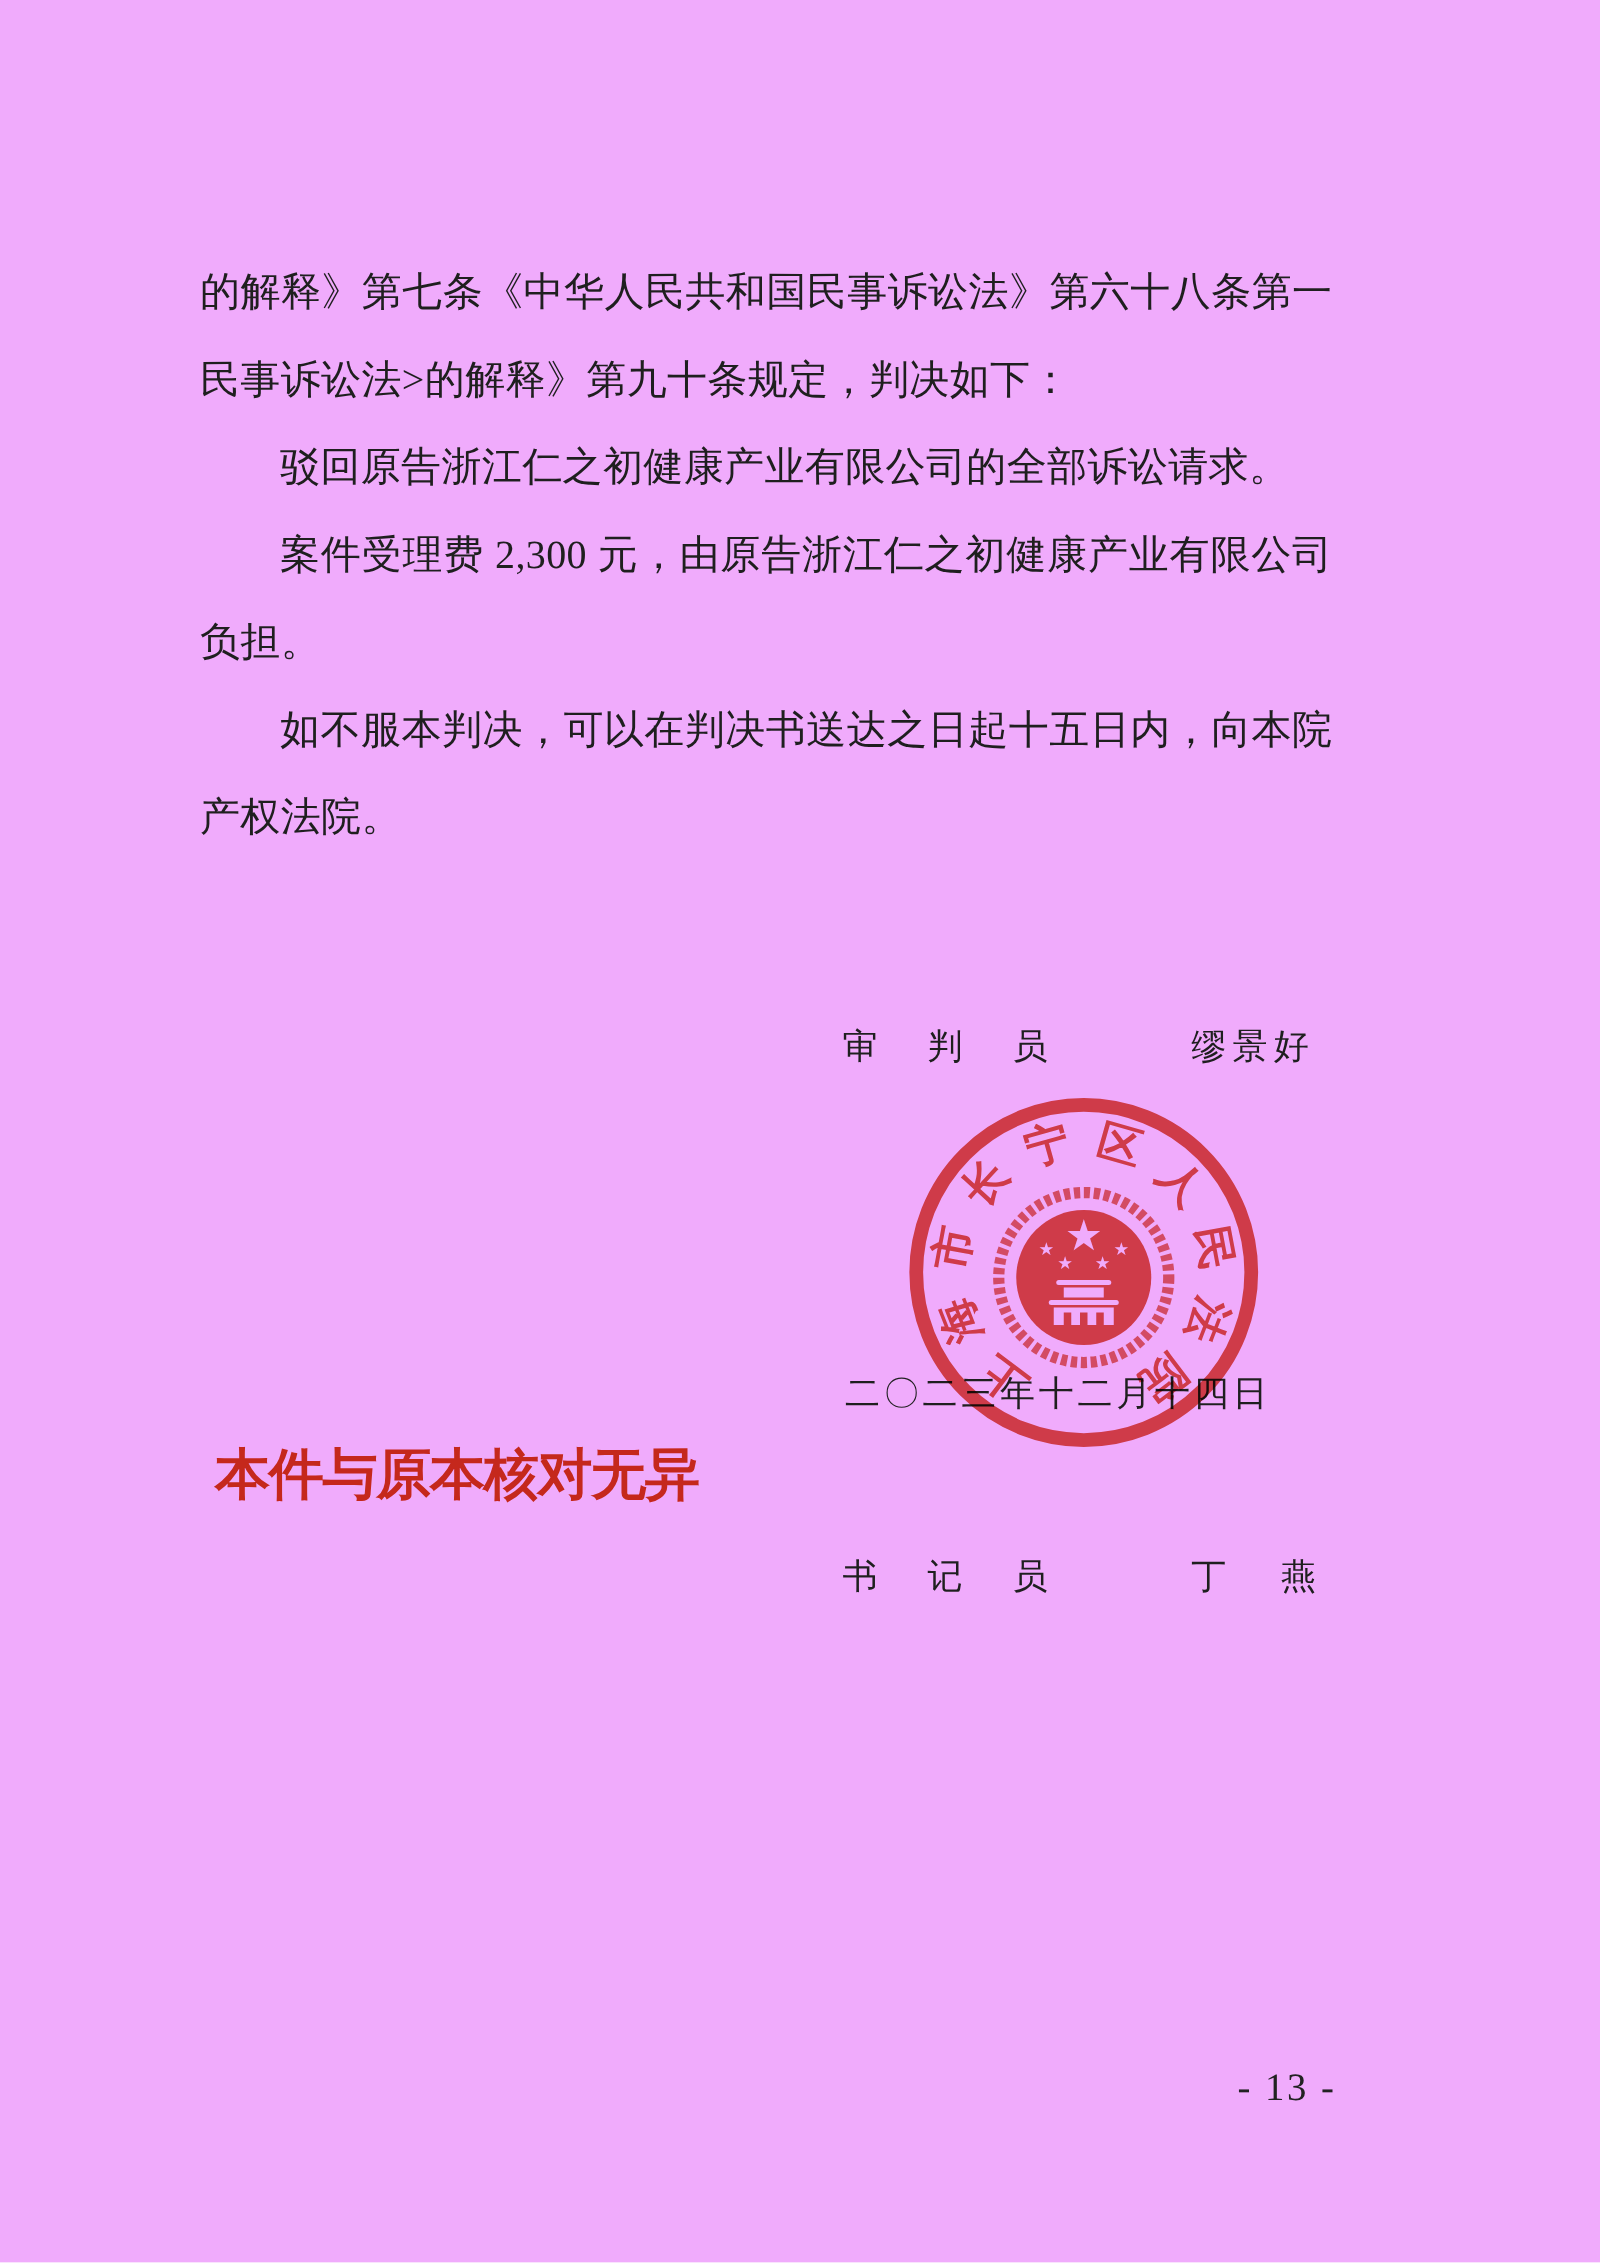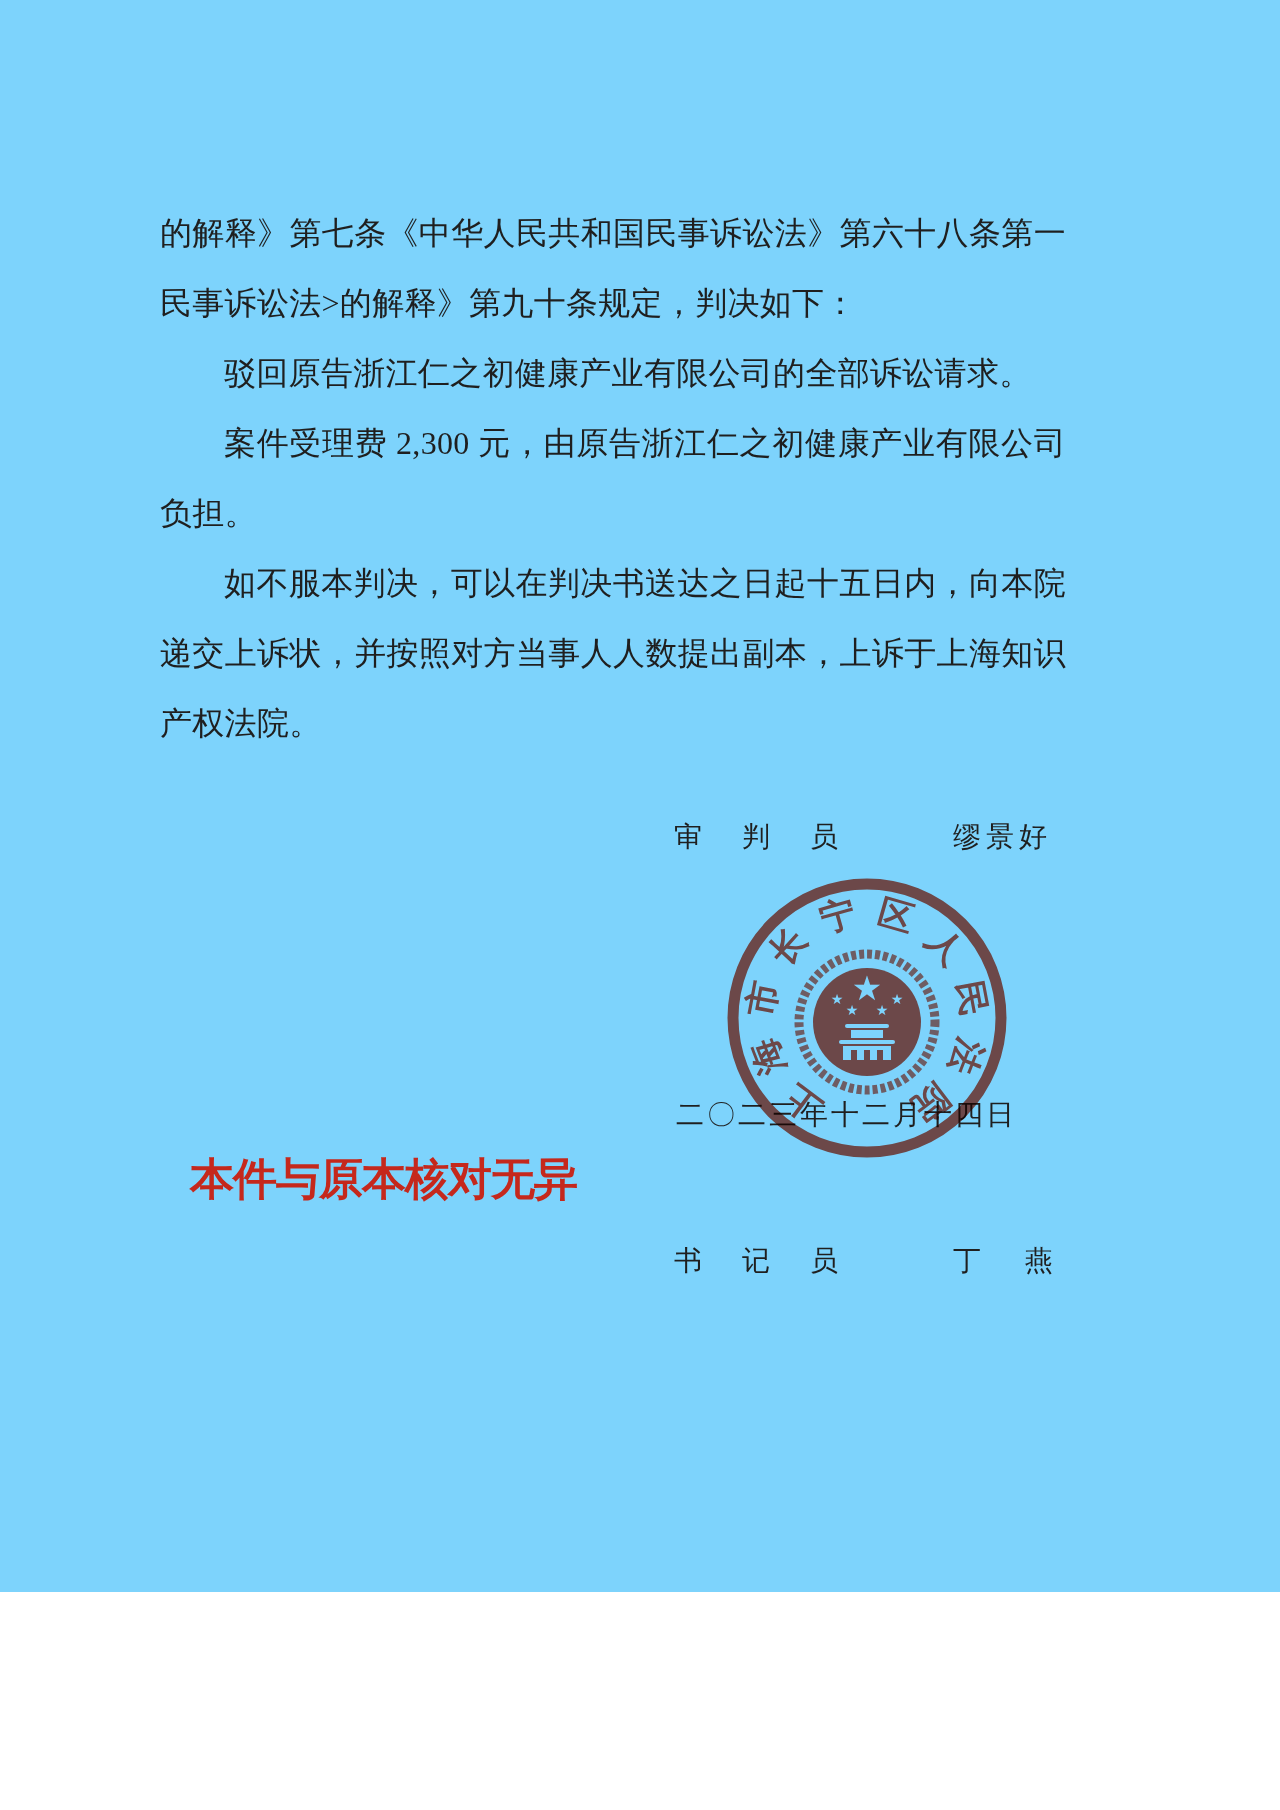--- a/index.html
+++ b/index.html
@@ -1,19 +1,19 @@
 <!DOCTYPE html>
 <html><head>
 <meta charset="utf-8">
 <style>
   html,body{margin:0;padding:0;background:#ffffff;}
   .page{
     position:relative;
-    width:1280px;height:1592px;
-    background:#7dd3fc;
+    width:1280px;height:1810px;
+    background:#f0abfc;
     overflow:hidden;
     font-family:"Liberation Serif", serif;
     color:#1c1c1c;
   }
   .body-text{
     position:absolute;
     left:160px;top:198px;
     width:906px;
     font-size:32px;
     line-height:70px;
@@ -58,21 +58,20 @@
   }
   .verify-stamp{
     position:absolute;
     left:172px;top:1150px;
     font-family:"Liberation Sans", sans-serif;
     font-weight:bold;
     font-size:44px;
     letter-spacing:-1px;
     color:#c5281c;
     white-space:nowrap;
-    margin-left:18px;
   }
   .page-number{
     position:absolute;
     left:990px;top:1652px;
     font-size:31px;
     letter-spacing:2px;
     color:#222222;
     white-space:nowrap;
   }
 </style>
@@ -81,21 +80,20 @@
 
 <div class="page">
 
   <div class="body-text">
     <p class="line fill">的解释》第七条《中华人民共和国民事诉讼法》第六十八条第一</p>
     <p class="line">民事诉讼法&gt;的解释》第九十条规定，判决如下：</p>
     <p class="line indent">驳回原告浙江仁之初健康产业有限公司的全部诉讼请求。</p>
     <p class="line indent fill">案件受理费 2,300 元，由原告浙江仁之初健康产业有限公司</p>
     <p class="line">负担。</p>
     <p class="line indent fill">如不服本判决，可以在判决书送达之日起十五日内，向本院</p>
-    <p class="line fill">递交上诉状，并按照对方当事人人数提出副本，上诉于上海知识</p>
     <p class="line">产权法院。</p>
   </div>
 
   <div class="sig-row judge-title">审　判　员</div>
   <div class="sig-row judge-name">缪景好</div>
 
   <div class="sig-row date-row">二〇二三年十二月十四日</div>
 
   <svg class="seal" viewBox="0 0 292 292">
 

